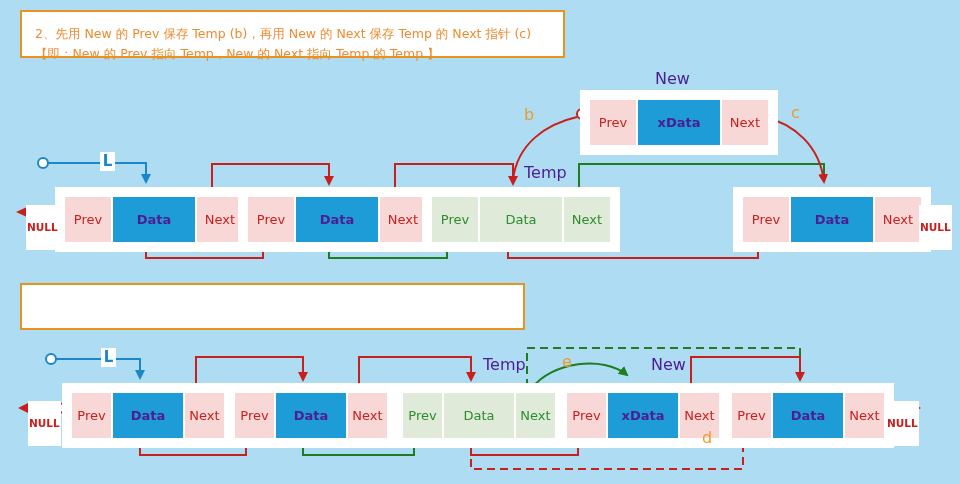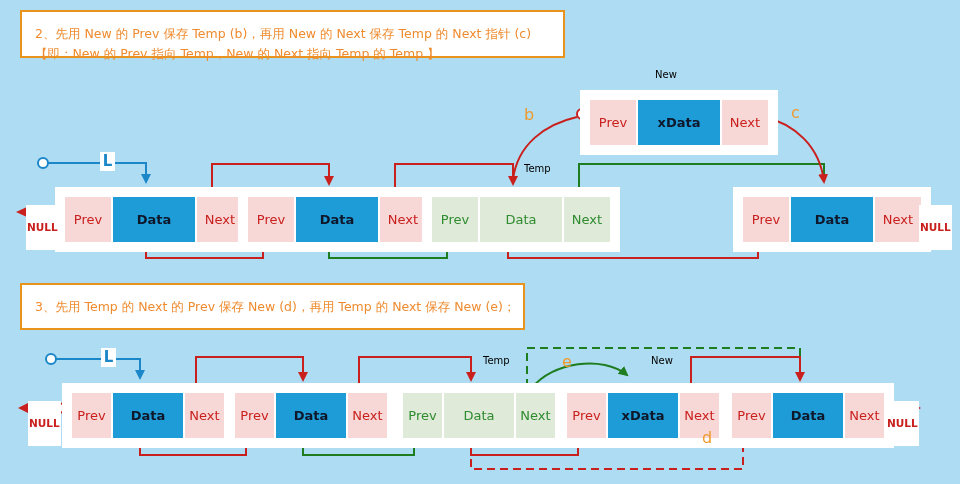--- a/index.html
+++ b/index.html
@@ -27,21 +27,21 @@
     display:flex;
     gap:2px;
     padding:10px;
   }
   .cell{
     height:45px;
     display:flex;align-items:center;justify-content:center;
     font-size:13px;
   }
   .pinkc{background:#f8d7d7;color:#c9201d;}
-  .bluec{background:#1e9cd7;color:#0f172a;font-weight:bold;}
+  .bluec{background:#1e9cd7;color:#4c1d95;font-weight:bold;}
   .greenc{background:#dfead9;color:#2e8b2e;}
   .w-prev,.w-next{width:46px;}
   .w-data{width:82px;}
   .sm .w-prev,.sm .w-next{width:39px;}
   .sm .w-data{width:70px;}
   .ptr-label{
     position:absolute;
     background:#ffffff;
     color:#1b87c9;
     font-weight:bold;
@@ -54,22 +54,22 @@
     position:absolute;
     background:#ffffff;
     color:#c9201d;
     font-weight:bold;
     font-size:10.5px;
     line-height:13px;
     padding:16px 1px;
   }
   .node-title{
     position:absolute;
-    color:#000000;
-    font-size:10px;
+    color:#4c1d95;
+    font-size:16px;
   }
   .edge-label{
     position:absolute;
     color:#f09a2e;
     font-size:16px;
   }
 </style>
 </head>
 <body>
 
@@ -187,21 +187,20 @@
       <path d="M881,408 H885" stroke="#c9201d" stroke-width="2"></path>
       <polygon points="921,408 912,403 912,413" fill="#c9201d"></polygon>
     </g>
   </svg>
 
   <div class="stepbox" style="left:20px;top:10px;width:545px;height:48px;">
     <div>2、先用 New 的 Prev 保存 Temp (b)，再用 New 的 Next 保存 Temp 的 Next 指针 (c)</div>
     <div>【即：New 的 Prev 指向 Temp，New 的 Next 指向 Temp 的 Temp 】</div>
   </div>
   <div class="stepbox" style="left:20px;top:283px;width:505px;height:47px;">
-    <div>3、先用 Temp 的 Next 的 Prev 保存 New (d)，再用 Temp 的 Next 保存 New (e)；</div>
   </div>
 
   <div class="node" style="left:580px;top:90px;">
     <div class="cell pinkc w-prev">Prev</div>
     <div class="cell bluec w-data">xData</div>
     <div class="cell pinkc w-next">Next</div>
   </div>
   <div class="node" style="left:55px;top:187px;">
     <div class="cell pinkc w-prev">Prev</div>
     <div class="cell bluec w-data">Data</div>

